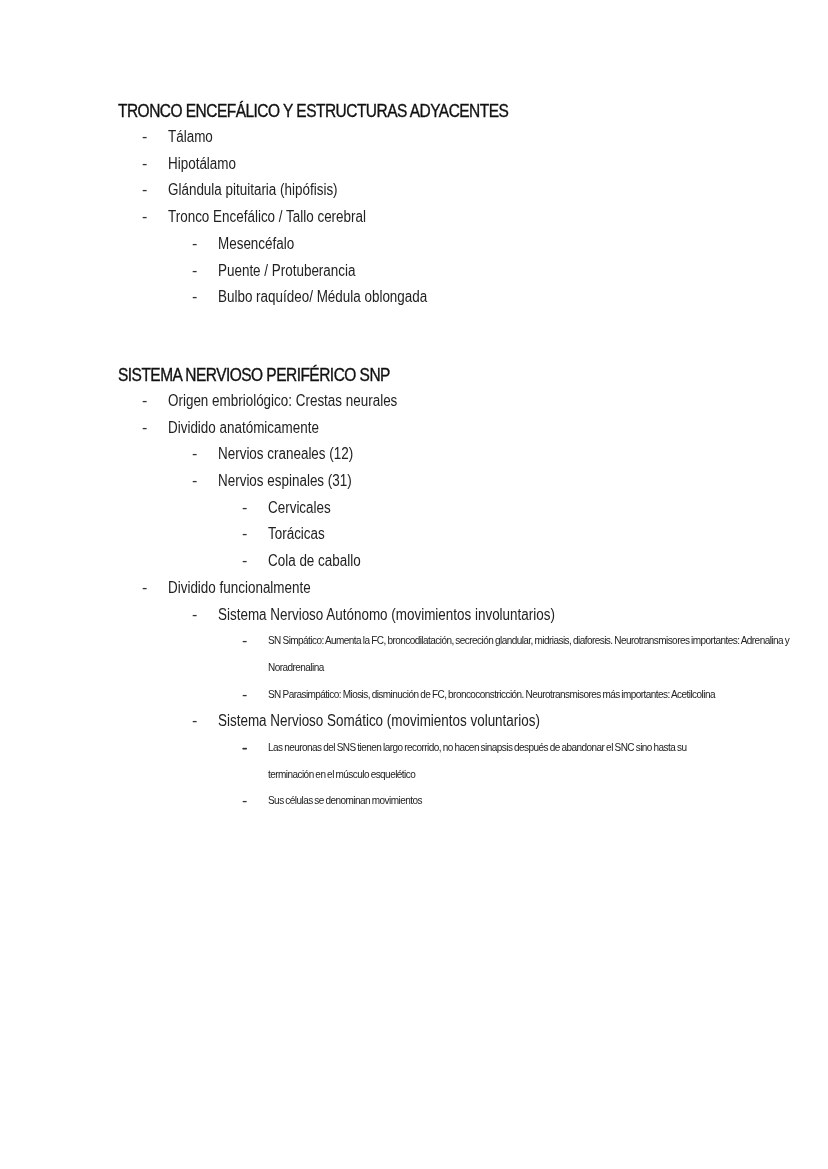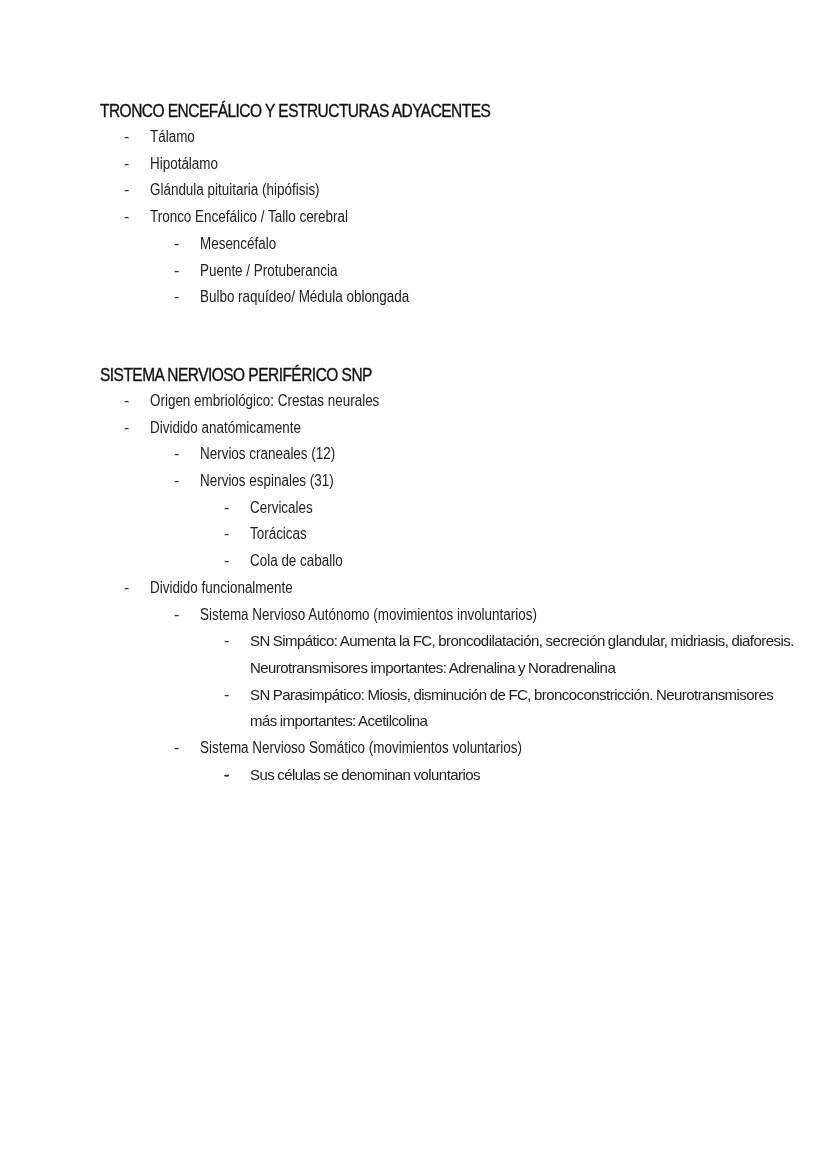--- a/index.html
+++ b/index.html
@@ -27,21 +27,21 @@
       letter-spacing: -0.6px;
       transform: scaleX(0.86);
       transform-origin: left center;
       white-space: nowrap;
       height: 26px;
       line-height: 26px;
       margin: 0;
       color: #111;
       -webkit-text-stroke: 0.35px #111;
     }
-    .section { position: relative; }
+    .section { position: relative; margin-left: 18px; }
     .line {
       font-size: 16px;
       line-height: 26.7px;
       height: 26.7px;
       white-space: nowrap;
       transform: scaleX(0.84);
       transform-origin: left center;
       color: #222;
     }
     ul.lvl {
@@ -68,21 +68,21 @@
     .txt {
       display: block;
       transform: scaleX(0.84);
       transform-origin: left center;
       white-space: nowrap;
     }
     .txt.wrap {
       white-space: normal;
       width: 545px;
       transform: none;
-      font-size: 15px;
+      font-size: 10px;
       letter-spacing: -0.55px;
       word-spacing: -0.5px;
     }
     
     .l1 > li > .row .dash { left: 24px; }
     .l1 > li > .row .txt { margin-left: 50px; }
     .l2 > li > .row .dash { left: 74px; }
     .l2 > li > .row .txt { margin-left: 100px; }
     .l3 > li > .row .dash { left: 124px; }
     .l3 > li > .row .txt { margin-left: 150px; }
@@ -238,26 +238,27 @@
                   </span>
                 </li>
               <li class="item">
                   <span class="row">
                     <span class="dash">-</span>
                   </span>
                 </li>
               <li class="item">
                   <span class="row">
                     <span class="dash">-</span>
-                  </span>
-                </li>
-              <li class="item">
-                  <span class="row">
-                    <span class="dash">-</span>
-                    <span class="txt wrap">Sus células se denominan voluntarios</span>
+                    <span class="txt wrap" style="width:460px">Las neuronas del SNS tienen largo recorrido, no hacen sinapsis después de abandonar el SNC sino hasta su terminación en el músculo esquelético</span>
+                  </span>
+                </li>
+              <li class="item">
+                  <span class="row">
+                    <span class="dash">-</span>
+                    <span class="txt wrap">Sus células se denominan movimientos</span>
                   </span>
                 </li>
             </ul>
           </li>
         </ul>
       </li>
     </ul>
   </div>
 
 </div>

